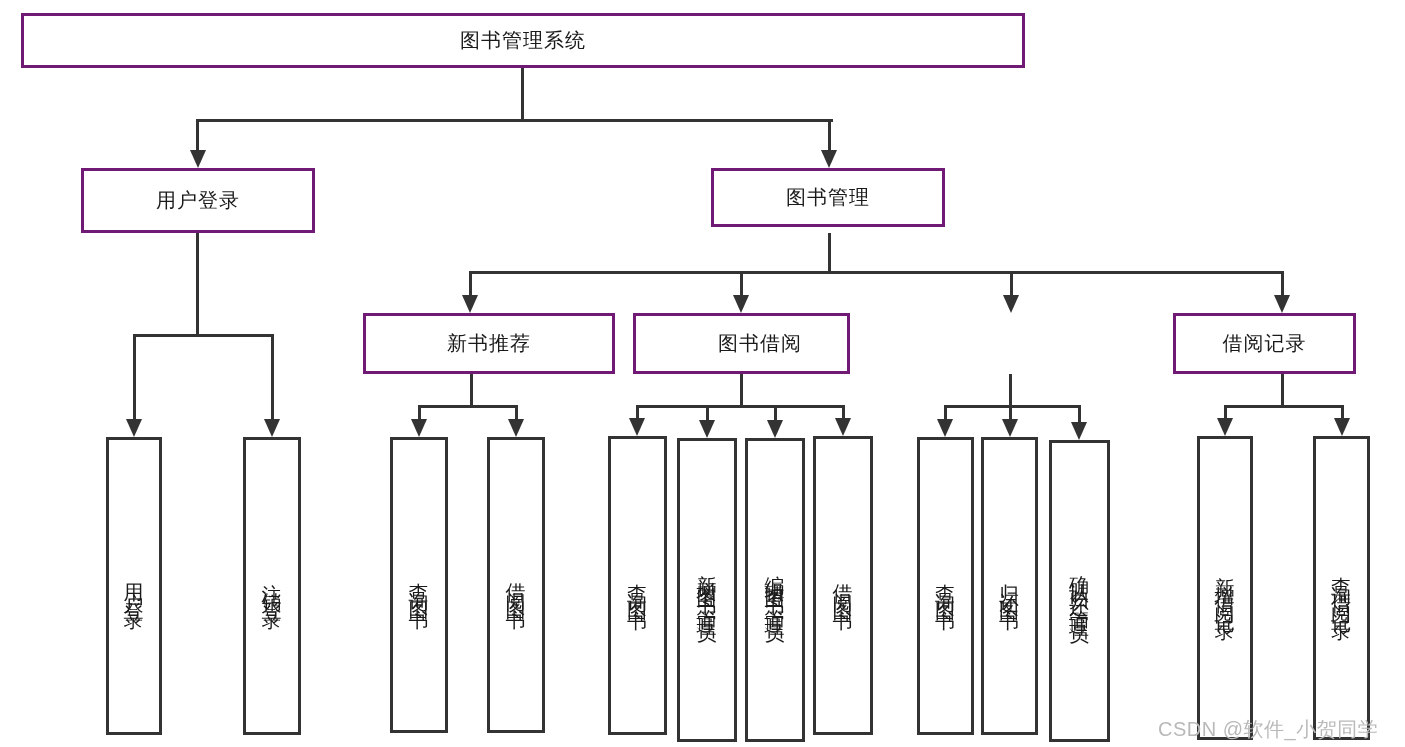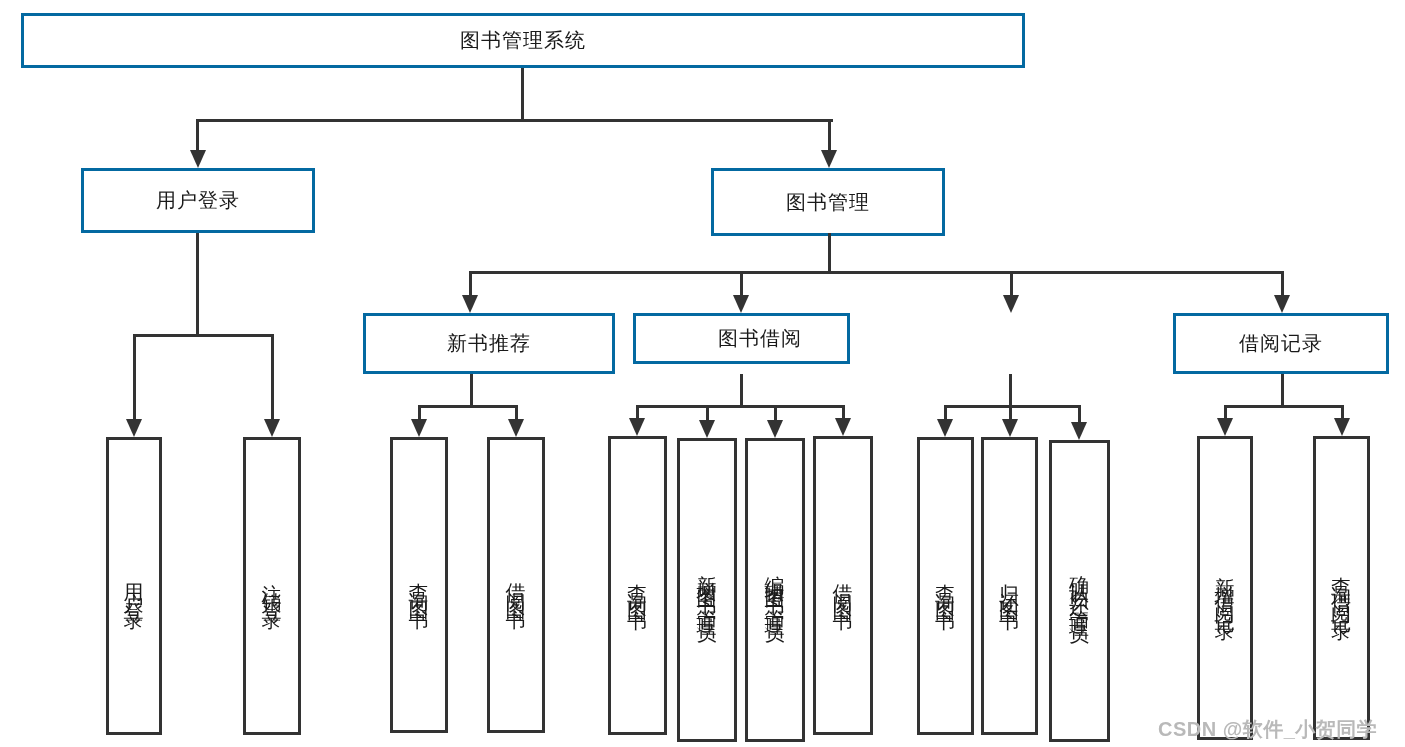--- a/index.html
+++ b/index.html
@@ -7,21 +7,21 @@
     position:relative;
     width:1405px;height:747px;
     background:#ffffff;
     font-family:"Liberation Sans","DejaVu Sans",sans-serif;
     color:#1a1a1a;
     overflow:hidden;
   }
   .box{
     position:absolute;
     box-sizing:border-box;
-    border:3px solid #0369a1;
+    border:3px solid #701a75;
     background:#ffffff;
     display:flex;
     align-items:center;
     justify-content:center;
     font-size:20px;
     letter-spacing:1px;
     color:#1a1a1a;
   }
   .vnode{
     position:absolute;
@@ -69,21 +69,21 @@
   <div class="line" style="left:521px;top:68px;width:3px;height:54px;"></div>
   <div class="line" style="left:196px;top:119px;width:637px;height:3px;"></div>
   <div class="line" style="left:196px;top:119px;width:3px;height:44px;"></div>
   <div class="line" style="left:828px;top:119px;width:3px;height:44px;"></div>
   <div class="arrow" style="left:190px;top:150px;"></div>
   <div class="arrow" style="left:821px;top:150px;"></div>
 
   <div class="box" style="left:81px;top:168px;width:234px;height:65px;">
     <span>用户登录</span>
   </div>
-  <div class="box" style="left:711px;top:168px;width:234px;height:68px;">
+  <div class="box" style="left:711px;top:168px;width:234px;height:59px;">
     <span>图书管理</span>
   </div>
 
   <div class="line" style="left:196px;top:233px;width:3px;height:104px;"></div>
   <div class="line" style="left:133px;top:334px;width:141px;height:3px;"></div>
   <div class="line" style="left:133px;top:334px;width:3px;height:95px;"></div>
   <div class="line" style="left:271px;top:334px;width:3px;height:95px;"></div>
   <div class="arrow" style="left:126px;top:419px;"></div>
   <div class="arrow" style="left:264px;top:419px;"></div>
 
@@ -94,24 +94,24 @@
   <div class="line" style="left:1010px;top:271px;width:3px;height:32px;"></div>
   <div class="line" style="left:1281px;top:271px;width:3px;height:32px;"></div>
   <div class="arrow" style="left:462px;top:295px;"></div>
   <div class="arrow" style="left:733px;top:295px;"></div>
   <div class="arrow" style="left:1003px;top:295px;"></div>
   <div class="arrow" style="left:1274px;top:295px;"></div>
 
   <div class="box" style="left:363px;top:313px;width:252px;height:61px;">
     <span>新书推荐</span>
   </div>
-  <div class="box" style="left:633px;top:313px;width:217px;height:51px;padding-left:37px;">
+  <div class="box" style="left:633px;top:313px;width:217px;height:61px;padding-left:37px;">
     <span>图书借阅</span>
   </div>
-  <div class="box" style="left:1173px;top:313px;width:216px;height:61px;">
+  <div class="box" style="left:1173px;top:313px;width:183px;height:61px;">
     <span>借阅记录</span>
   </div>
 
   <div class="line" style="left:470px;top:374px;width:3px;height:33px;"></div>
   <div class="line" style="left:418px;top:405px;width:100px;height:3px;"></div>
   <div class="line" style="left:418px;top:405px;width:3px;height:25px;"></div>
   <div class="line" style="left:515px;top:405px;width:3px;height:25px;"></div>
   <div class="arrow" style="left:411px;top:419px;"></div>
   <div class="arrow" style="left:508px;top:419px;"></div>
 
@@ -179,15 +179,15 @@
     <span class="vtext tight">确认归还（管理员）</span>
   </div>
 
   <div class="vnode" style="left:1197px;top:436px;width:56px;height:304px;">
     <span class="vtext">新增借阅记录</span>
   </div>
   <div class="vnode" style="left:1313px;top:436px;width:57px;height:304px;">
     <span class="vtext">查询借阅记录</span>
   </div>
 
-  <div class="watermark" style="left:1158px;top:716px;font-weight:bold;">CSDN @软件_小贺同学</div>
+  <div class="watermark" style="left:1158px;top:716px;">CSDN @软件_小贺同学</div>
 
 </div>
 
 </body></html>

